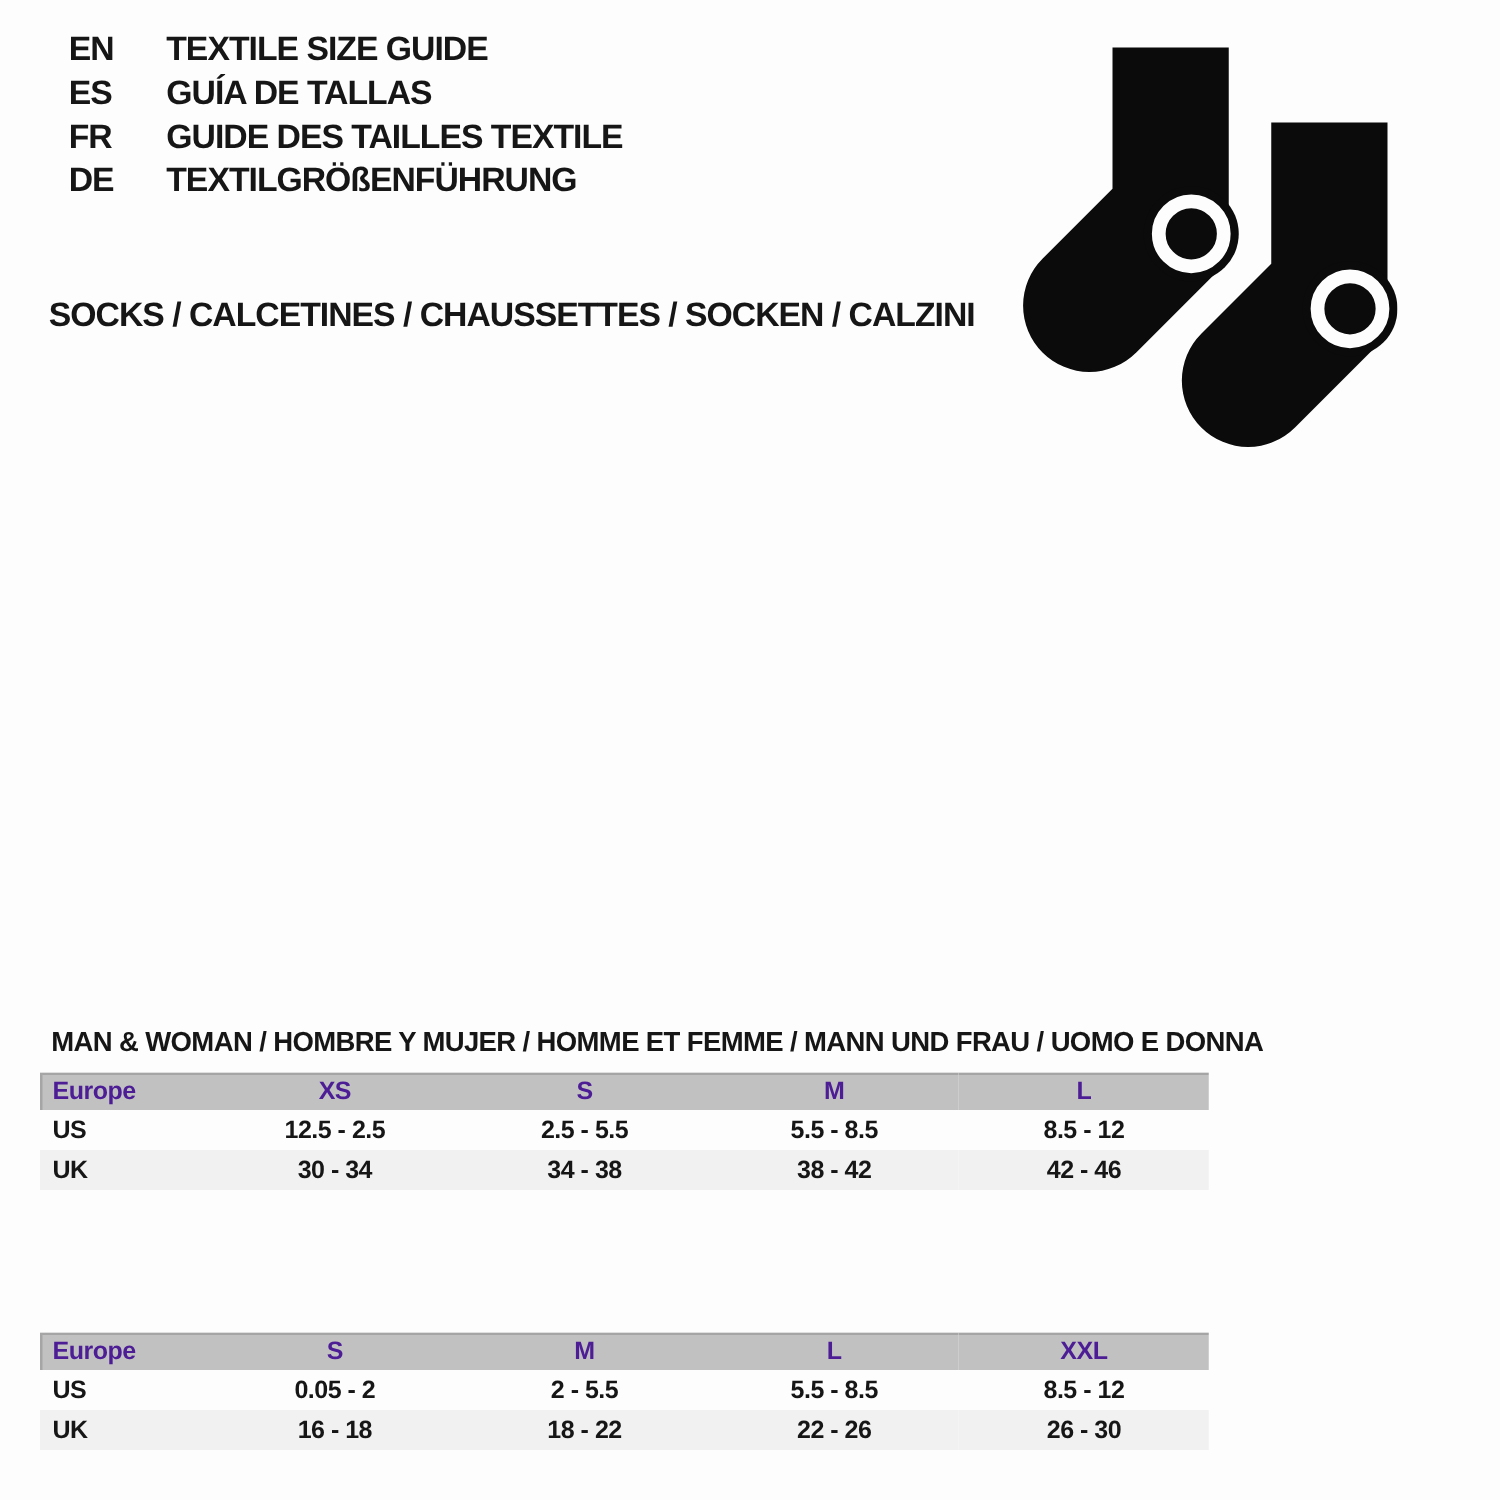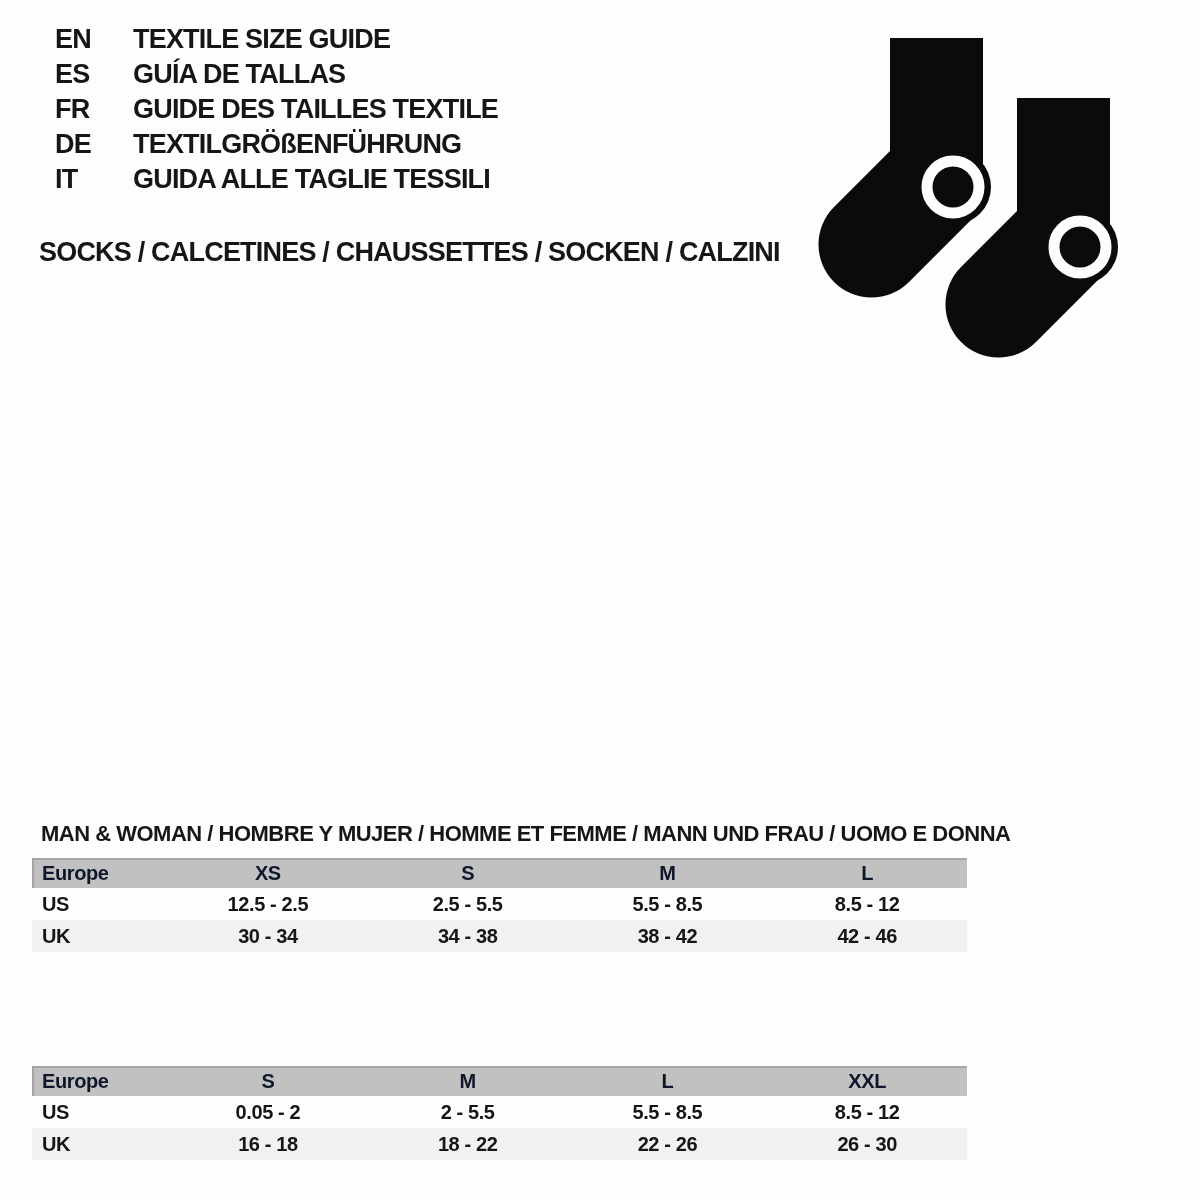--- a/index.html
+++ b/index.html
@@ -35,21 +35,21 @@
     border-collapse:collapse;table-layout:fixed;
     font-size:20px;letter-spacing:-0.4px;
   }
   .table-adult{top:858px;}
   .table-children{top:1066px;}
   .size-table col.c-label{width:136px;}
   .size-table th,.size-table td{
     padding:0;font-weight:700;text-align:center;vertical-align:middle;
   }
   .size-table thead th{
-    height:30px;background:#c1c1c1;color:#0f172a;
+    height:30px;background:#c1c1c1;color:#4c1d95;
     box-shadow:inset 0 2px 0 rgba(0,0,0,0.14);
   }
   .size-table thead th:first-child{box-shadow:inset 2px 2px 0 rgba(0,0,0,0.14);}
   .size-table tbody td{height:32px;}
   .size-table .row-uk td{background:#f1f1f1;}
   .size-table th:first-child,.size-table td:first-child{
     text-align:left;padding-left:10px;
   }
 </style>
 </head>
@@ -62,23 +62,20 @@
       <span class="lang-code">EN</span><span class="lang-label">TEXTILE SIZE GUIDE</span>
     </div>
     <div class="lang-row">
       <span class="lang-code">ES</span><span class="lang-label">GUÍA DE TALLAS</span>
     </div>
     <div class="lang-row">
       <span class="lang-code">FR</span><span class="lang-label">GUIDE DES TAILLES TEXTILE</span>
     </div>
     <div class="lang-row">
       <span class="lang-code">DE</span><span class="lang-label">TEXTILGRÖßENFÜHRUNG</span>
-    </div>
-    <div class="lang-row">
-      <span class="lang-code">IT</span><span class="lang-label">GUIDA ALLE TAGLIE TESSILI</span>
     </div>
   </div>
 
   <div class="category-line">SOCKS / CALCETINES / CHAUSSETTES / SOCKEN / CALZINI</div>
 
   <svg class="socks-svg" viewBox="818 26 300 332" xmlns="http://www.w3.org/2000/svg" aria-hidden="true">
     <defs>
       <g id="sock">
         <path d="M890,38 H983 V208 L909,282 A53,53 0 0 1 834,207 L890,151 Z" fill="#0b0b0b"></path>
         <circle cx="953" cy="187" r="38" fill="#0b0b0b"></circle>

